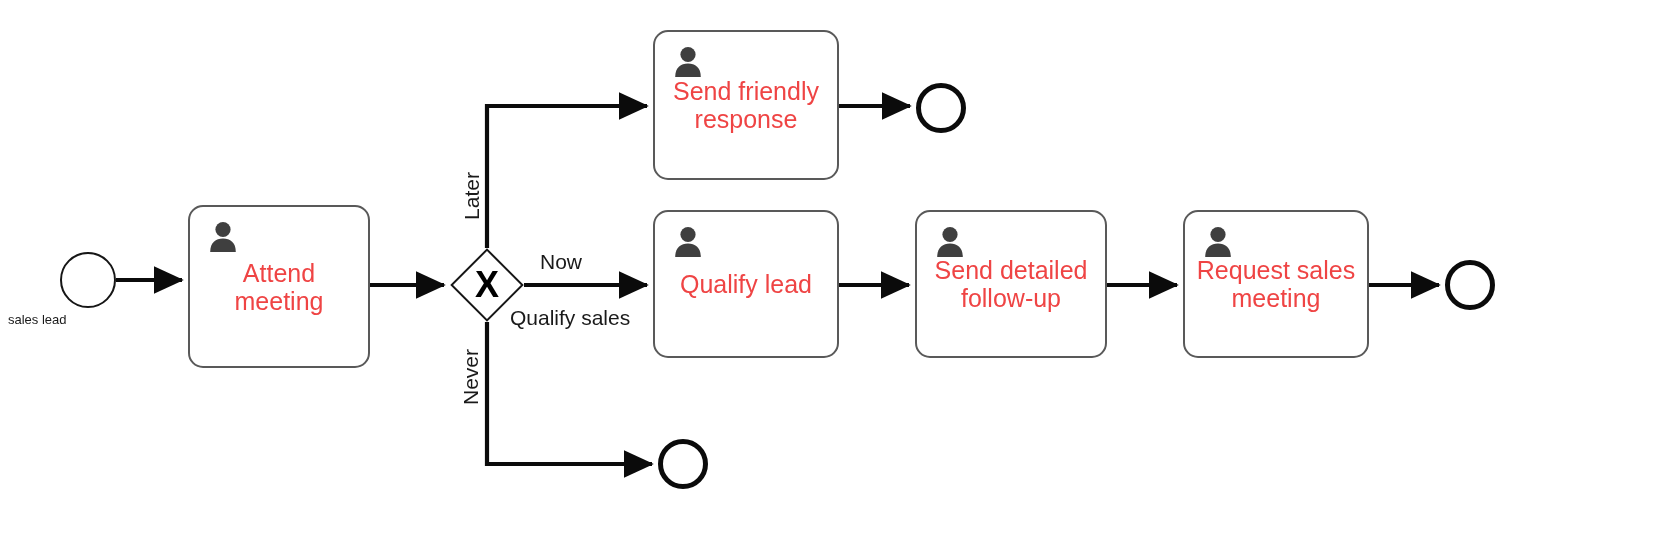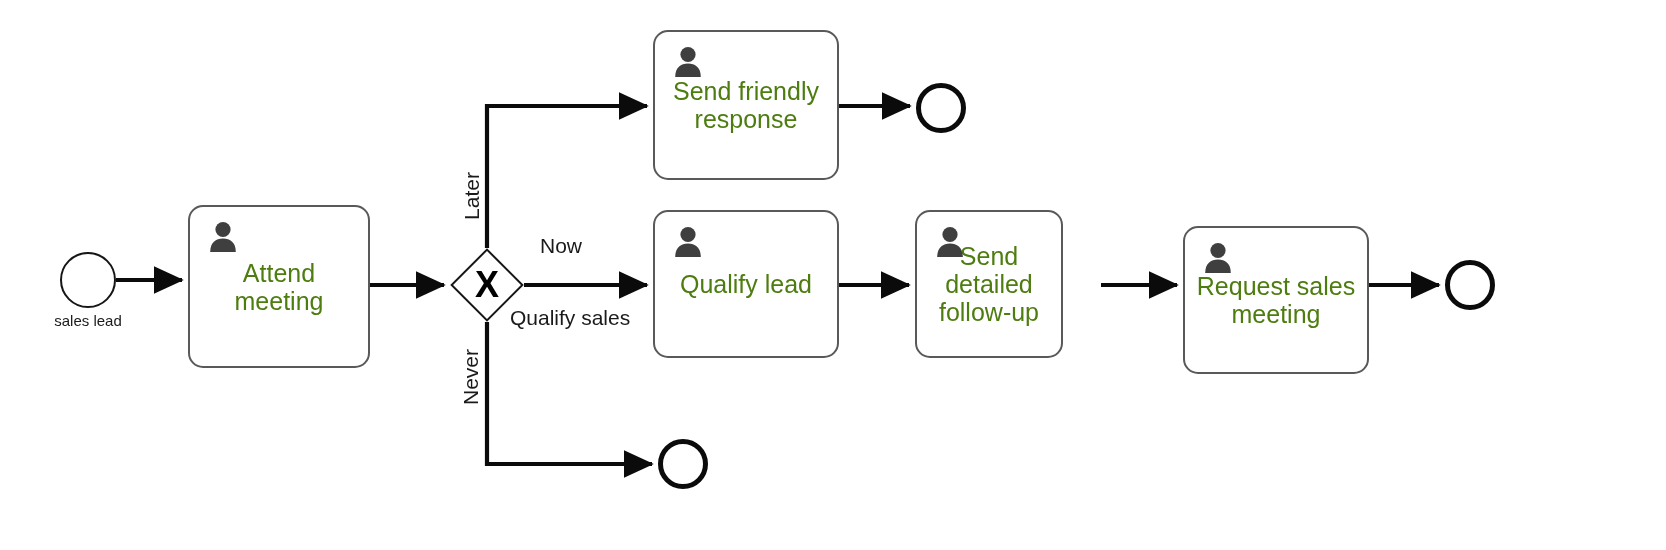--- a/index.html
+++ b/index.html
@@ -32,41 +32,40 @@
     box-sizing: border-box;
   }
   .event.start {
     border: 2.5px solid #161616;
   }
   .event.end {
     border: 5.5px solid #0b0b0b;
   }
   .event-label {
     position: absolute;
-    text-align: center;
-    font-size: 15px;
+    font-size: 13px;
     color: #1a1a1a;
     white-space: nowrap;
   }
 
   
   .task {
     position: absolute;
     box-sizing: border-box;
     background: #ffffff;
     border: 2.2px solid #595959;
     border-radius: 15px;
     display: flex;
     align-items: center;
     justify-content: center;
   }
   .task-label {
     font-size: 25px;
     line-height: 1.12;
-    color: #4d7c0f;
+    color: #ef4444;
     text-align: center;
     white-space: pre-line;
     padding: 0 8px;
   }
   .user-icon {
     position: absolute;
     left: 18px;
     top: 14px;
     width: 30px;
     height: 32px;
@@ -160,47 +159,47 @@
   <div class="task" style="left:653px; top:210px; width:186px; height:148px;">
     <span class="user-icon">
       <svg viewBox="0 0 30 32" xmlns="http://www.w3.org/2000/svg">
         <circle cx="15" cy="8.5" r="7.6" fill="#3f3f3f"></circle>
         <path d="M2.2 31 C2.2 21.6 7.8 17.6 15 17.6 C22.2 17.6 27.8 21.6 27.8 31 Z" fill="#3f3f3f"></path>
       </svg>
     </span>
     <span class="task-label">Qualify lead</span>
   </div>
 
-  <div class="task" style="left:915px; top:210px; width:148px; height:148px;">
+  <div class="task" style="left:915px; top:210px; width:192px; height:148px;">
     <span class="user-icon">
       <svg viewBox="0 0 30 32" xmlns="http://www.w3.org/2000/svg">
         <circle cx="15" cy="8.5" r="7.6" fill="#3f3f3f"></circle>
         <path d="M2.2 31 C2.2 21.6 7.8 17.6 15 17.6 C22.2 17.6 27.8 21.6 27.8 31 Z" fill="#3f3f3f"></path>
       </svg>
     </span>
     <span class="task-label">Send detailed
 follow-up</span>
   </div>
 
-  <div class="task" style="left:1183px; top:226px; width:186px; height:148px;">
+  <div class="task" style="left:1183px; top:210px; width:186px; height:148px;">
     <span class="user-icon">
       <svg viewBox="0 0 30 32" xmlns="http://www.w3.org/2000/svg">
         <circle cx="15" cy="8.5" r="7.6" fill="#3f3f3f"></circle>
         <path d="M2.2 31 C2.2 21.6 7.8 17.6 15 17.6 C22.2 17.6 27.8 21.6 27.8 31 Z" fill="#3f3f3f"></path>
       </svg>
     </span>
     <span class="task-label">Request sales
 meeting</span>
   </div>
 
   <div class="gateway" style="left:461px; top:259px; width:52px; height:52px;"></div>
   <div class="gateway-x" style="left:462px; top:267px; width:50px;">X</div>
 
   <div class="flow-label rot" style="left:441px; top:184px; width:62px; text-align:center;">Later</div>
-  <div class="flow-label" style="left:540px; top:234px;">Now</div>
+  <div class="flow-label" style="left:540px; top:250px;">Now</div>
   <div class="flow-label" style="left:510px; top:306px;">Qualify sales</div>
   <div class="flow-label rot" style="left:438px; top:365px; width:66px; text-align:center;">Never</div>
 
   <div class="event end" style="left:916px; top:83px; width:50px; height:50px;"></div>
   <div class="event end" style="left:1445px; top:260px; width:50px; height:50px;"></div>
   <div class="event end" style="left:658px; top:439px; width:50px; height:50px;"></div>
 
 </div>
 
 </body></html>

